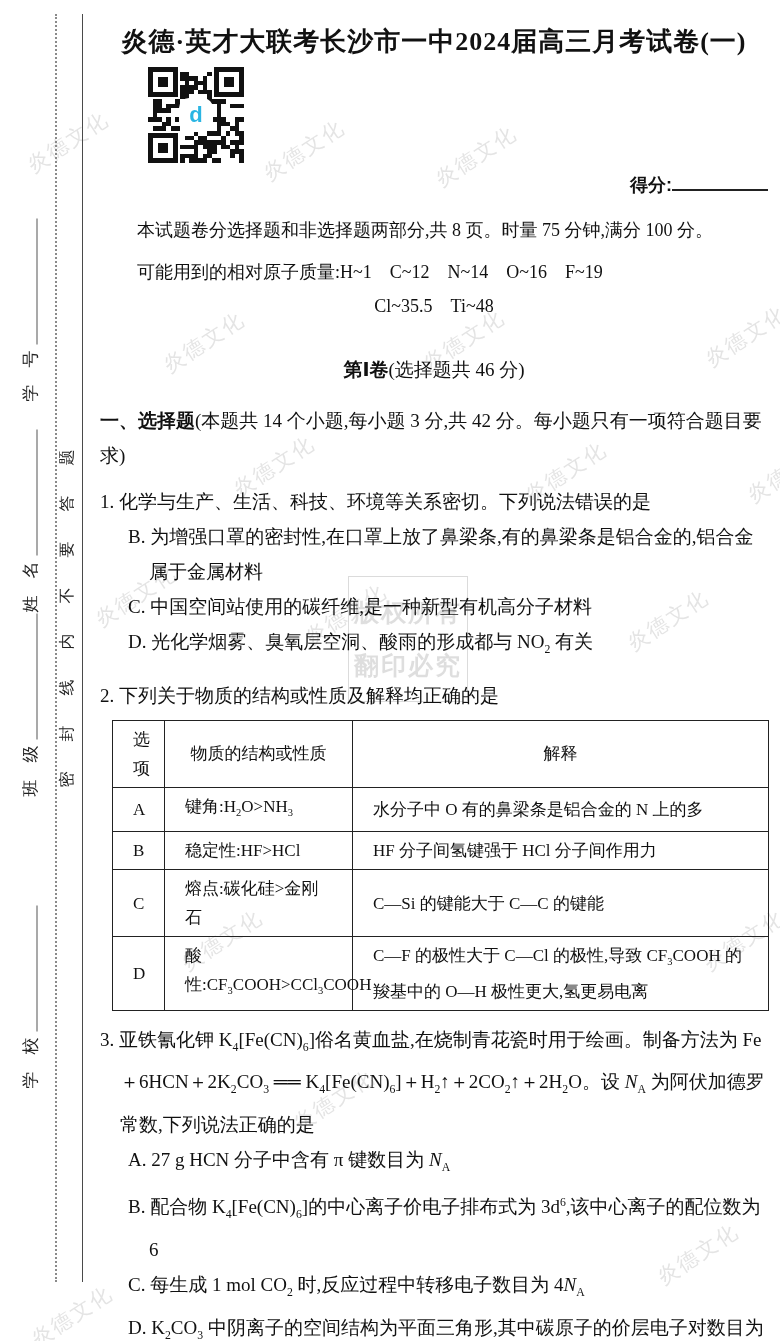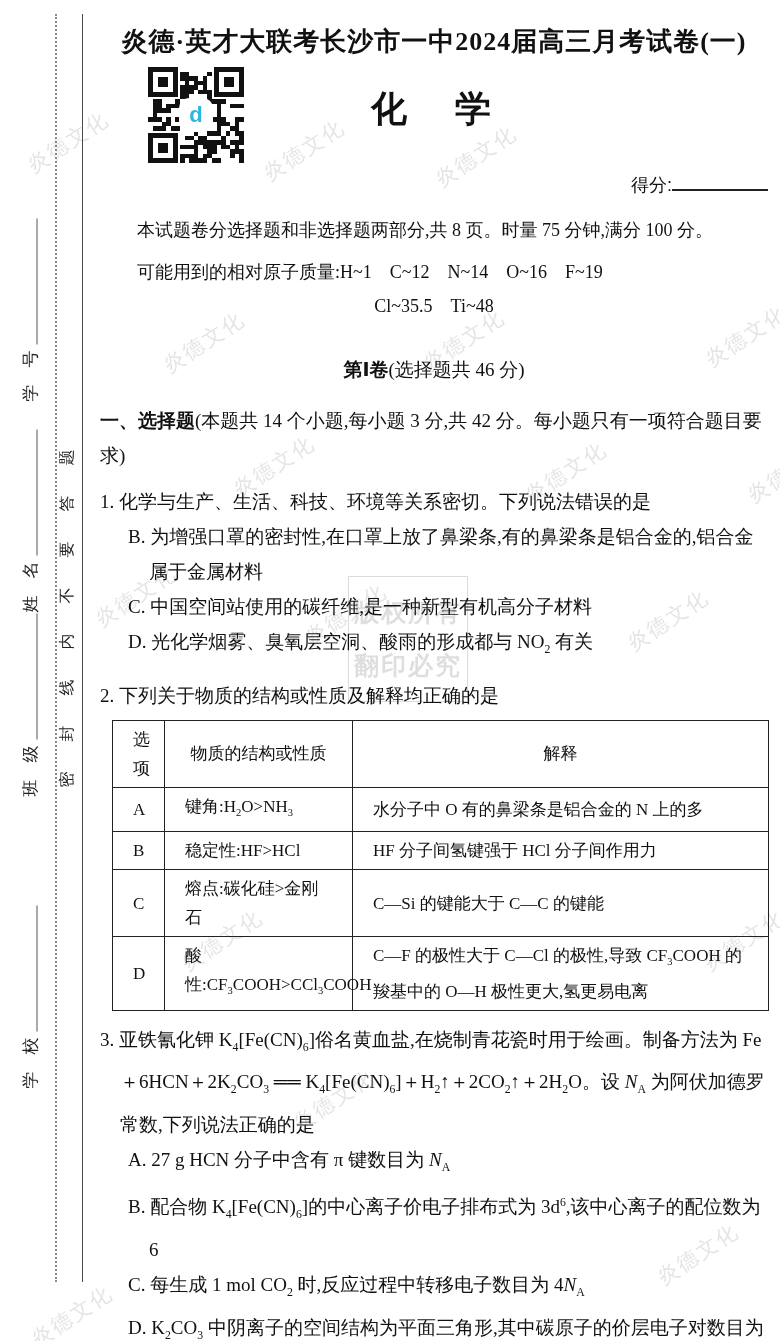--- a/index.html
+++ b/index.html
@@ -59,21 +59,21 @@
   .qr-logo{
     position:absolute;left:33px;top:33px;width:30px;height:30px;background:#fff;
     border-radius:8px;box-shadow:0 0 0 2px #fff;display:flex;align-items:center;justify-content:center;
     font-family:"Liberation Sans","DejaVu Sans",sans-serif;font-weight:bold;font-size:22px;
   }
   .subject-title{
     position:absolute;left:0;right:0;top:26px;text-align:center;
     font-family:"Liberation Sans","DejaVu Sans",sans-serif;
     font-size:36px;font-weight:bold;letter-spacing:6px;
   }
-  .score-line{margin-top:6px;text-align:right;font-size:18px;font-weight:normal;
+  .score-line{margin-top:6px;text-align:right;font-size:18px;font-weight:bold;
     font-family:"Liberation Sans","DejaVu Sans",sans-serif;}
   .score-line .blank{display:inline-block;width:96px;border-bottom:2px solid #222;height:14px;}
 
   .intro p{margin:0;font-size:18px;line-height:34px;}
   .intro .summary{margin-top:16px;text-indent:37px;}
   .intro .masses1{margin-top:8px;text-indent:37px;}
   .intro .masses2{text-align:center;}
 
   .volume-heading{
     margin-top:34px;text-align:center;font-size:19px;
@@ -304,21 +304,20 @@
         <div style="grid-row:20;grid-column:21;background:#111"></div>
         <div style="grid-row:21;grid-column:8;background:#111"></div>
         <div style="grid-row:21;grid-column:10;background:#111"></div>
         <div style="grid-row:21;grid-column:11;background:#111"></div>
         <div style="grid-row:21;grid-column:12;background:#111"></div>
         <div style="grid-row:21;grid-column:13;background:#111"></div>
         <div style="grid-row:21;grid-column:15;background:#111"></div>
         <div style="grid-row:21;grid-column:16;background:#111"></div>
         <div style="grid-row:21;grid-column:21;background:#111"></div>
       </div>
-    <div class="subject-title">化　学</div>
   </div>
 
   <div class="score-line">
     <span>得分:</span><span class="blank"></span>
   </div>
 
   <div class="intro">
     <p class="summary">本试题卷分选择题和非选择题两部分,共 8 页。时量 75 分钟,满分 100 分。</p>
     <p class="masses1">可能用到的相对原子质量:H~1　C~12　N~14　O~16　F~19</p>
     <p class="masses2">Cl~35.5　Ti~48</p>

